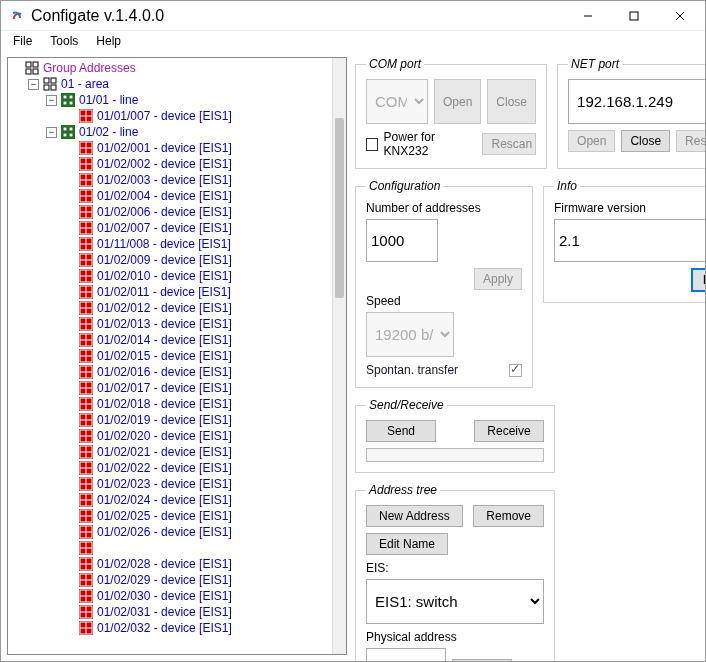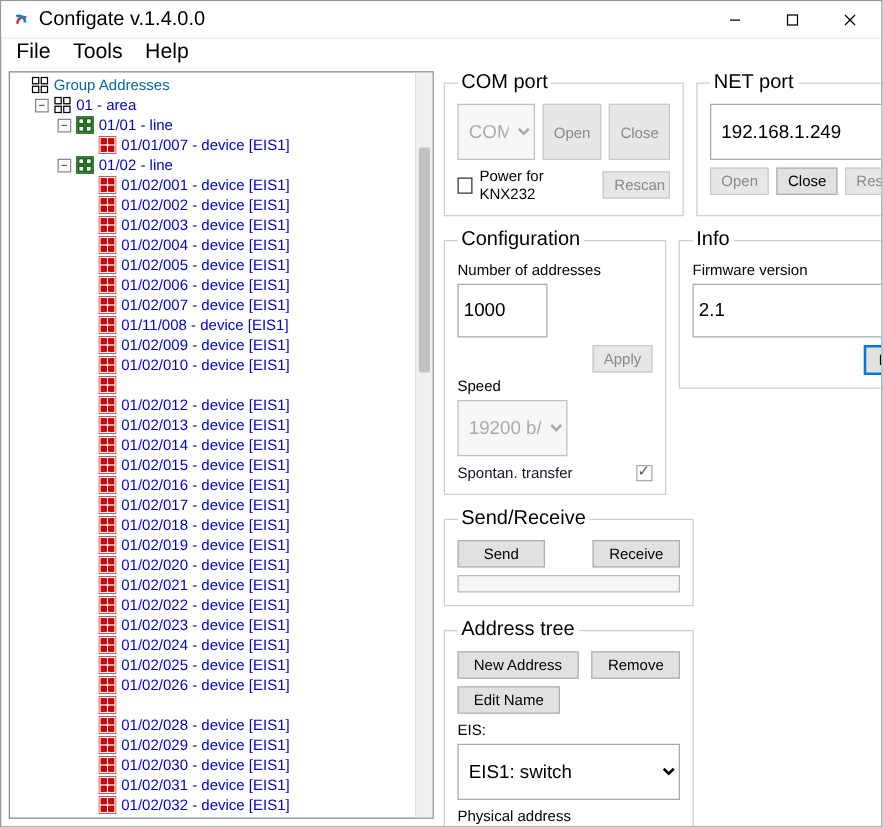--- a/index.html
+++ b/index.html
@@ -38,21 +38,21 @@
   .win-btn svg { stroke:#000; stroke-width:1; fill:none; }
   
   .menubar {
     height: 20px;
     display:flex; align-items:center;
     padding: 0 4px;
     gap: 2px;
   }
   .menubar .menu-item {
     padding: 2px 8px;
-    font-size: 17px;
+    font-size: 12px;
   }
   
   .main {
     display:flex;
     height: calc(100% - 50px);
     padding: 6px;
     gap: 8px;
   }
   
   .tree-wrap {
@@ -77,21 +77,21 @@
     top: 60px; height: 180px;
     background:#c2c2c2;
     border-radius:2px;
   }
   .tree-node {
     display:flex; align-items:center;
     height:16px;
     white-space:nowrap;
     color:#0000cc;
   }
-  .tree-node.black { color:#0369a1; }
+  .tree-node.black { color:#a21caf; }
   .tree-indent { display:inline-block; height:16px; }
   .exp {
     width:11px; height:11px;
     border:1px solid #888;
     display:inline-flex; align-items:center; justify-content:center;
     font-size:9px; line-height:9px;
     margin-right:4px;
     color:#000;
     background:#fff;
   }
@@ -111,21 +111,21 @@
     display:flex;
     flex-direction:column;
     gap: 10px;
   }
   .row { display:flex; gap: 10px; }
   fieldset {
     border: 1px solid #d0d0d0;
     padding: 8px 10px 10px 10px;
     margin:0;
   }
-  legend { font-size:16px; padding: 0 3px; }
+  legend { font-size:12px; padding: 0 3px; font-style: italic; }
   button {
     font-family: inherit;
     font-size: 12px;
     padding: 3px 12px;
     background: #e1e1e1;
     border: 1px solid #adadad;
     min-width: 52px;
   }
   button.small { padding: 3px 8px; min-width:44px;}
   button:disabled {
@@ -331,34 +331,20 @@
           <span class="exp empty"></span>
           <span class="tree-icon red">
             <svg width="14" height="14">
               <rect x="0" y="0" width="14" height="14"></rect>
               <rect class="x" x="2" y="2" width="4" height="4"></rect>
               <rect class="x" x="8" y="2" width="4" height="4"></rect>
               <rect class="x" x="2" y="8" width="4" height="4"></rect>
               <rect class="x" x="8" y="8" width="4" height="4"></rect>
             </svg>
           </span>
-          <span>01/02/005 - device [EIS1]</span>
-        </div>
-        <div class="tree-node">
-          <span class="tree-indent" style="width:54px"></span>
-          <span class="exp empty"></span>
-          <span class="tree-icon red">
-            <svg width="14" height="14">
-              <rect x="0" y="0" width="14" height="14"></rect>
-              <rect class="x" x="2" y="2" width="4" height="4"></rect>
-              <rect class="x" x="8" y="2" width="4" height="4"></rect>
-              <rect class="x" x="2" y="8" width="4" height="4"></rect>
-              <rect class="x" x="8" y="8" width="4" height="4"></rect>
-            </svg>
-          </span>
           <span>01/02/006 - device [EIS1]</span>
         </div>
         <div class="tree-node">
           <span class="tree-indent" style="width:54px"></span>
           <span class="exp empty"></span>
           <span class="tree-icon red">
             <svg width="14" height="14">
               <rect x="0" y="0" width="14" height="14"></rect>
               <rect class="x" x="2" y="2" width="4" height="4"></rect>
               <rect class="x" x="8" y="2" width="4" height="4"></rect>
@@ -415,20 +401,21 @@
           <span class="exp empty"></span>
           <span class="tree-icon red">
             <svg width="14" height="14">
               <rect x="0" y="0" width="14" height="14"></rect>
               <rect class="x" x="2" y="2" width="4" height="4"></rect>
               <rect class="x" x="8" y="2" width="4" height="4"></rect>
               <rect class="x" x="2" y="8" width="4" height="4"></rect>
               <rect class="x" x="8" y="8" width="4" height="4"></rect>
             </svg>
           </span>
+          <span>01/02/011 - device [EIS1]</span>
         </div>
         <div class="tree-node">
           <span class="tree-indent" style="width:54px"></span>
           <span class="exp empty"></span>
           <span class="tree-icon red">
             <svg width="14" height="14">
               <rect x="0" y="0" width="14" height="14"></rect>
               <rect class="x" x="2" y="2" width="4" height="4"></rect>
               <rect class="x" x="8" y="2" width="4" height="4"></rect>
               <rect class="x" x="2" y="8" width="4" height="4"></rect>

